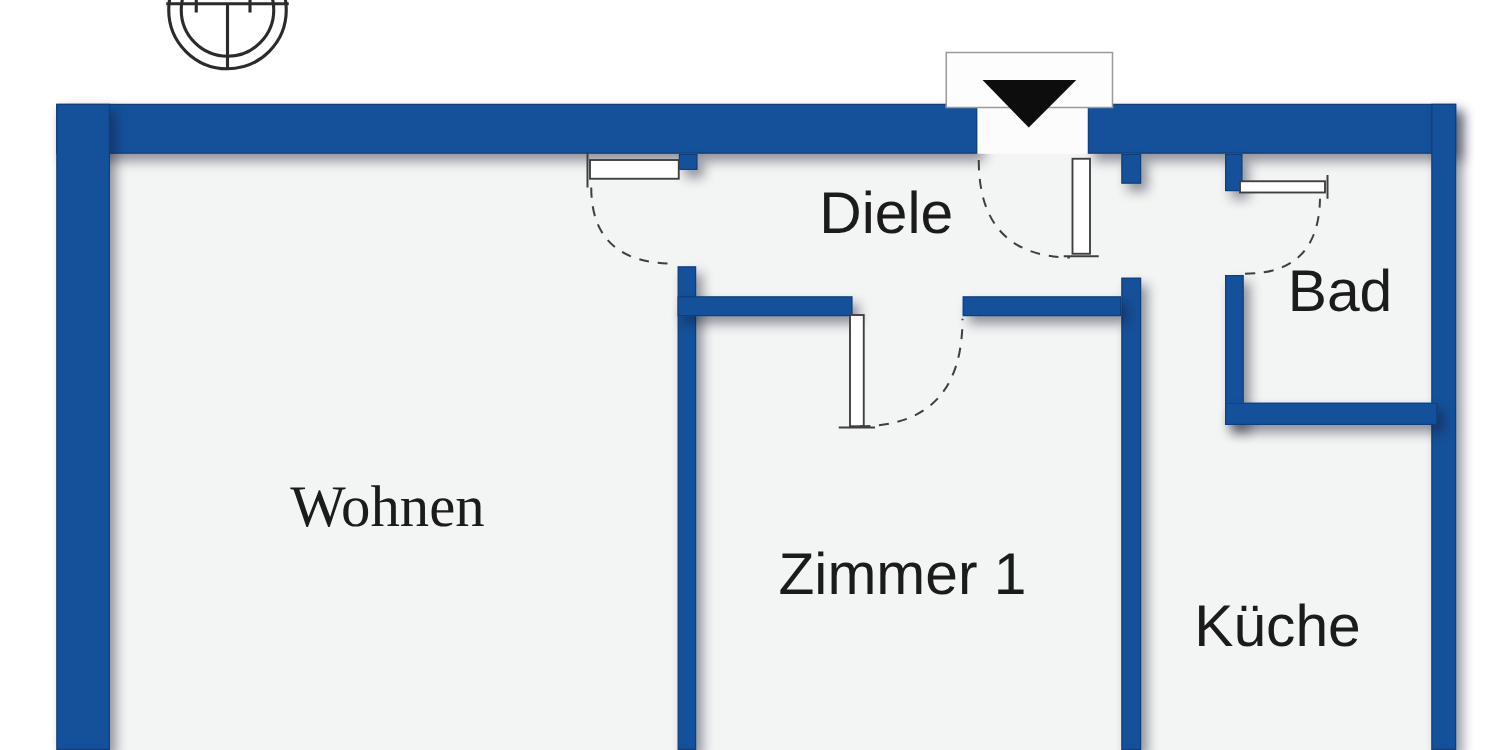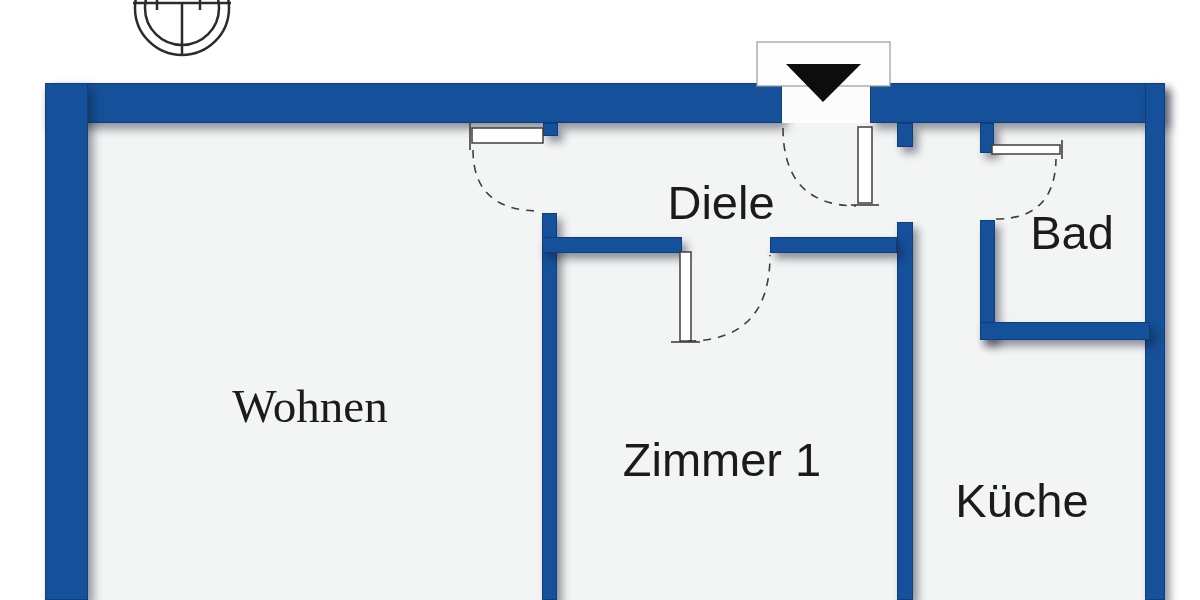--- a/index.html
+++ b/index.html
@@ -99,18 +99,18 @@
     </g>
 
     <g>
       <rect class="door-leaf" x="992" y="145" width="68" height="9"></rect>
       <line class="hinge" x1="1062" y1="140" x2="1062" y2="159"></line>
       <path class="door-arc" d="M 996 219 Q 1055 219 1056 159"></path>
     </g>
   </svg>
 
   <div class="room-label" style="left:310px;top:406px;font-family:Liberation Serif, serif;">Wohnen</div>
-  <div class="room-label" style="left:709px;top:202px;margin-left:12px;">Diele</div>
+  <div class="room-label" style="left:709px;top:170px;">Diele</div>
   <div class="room-label" style="left:722px;top:459px;">Zimmer 1</div>
   <div class="room-label" style="left:1072px;top:232px;">Bad</div>
   <div class="room-label" style="left:1022px;top:500px;">Küche</div>
 
 </div>
 
 </body></html>

